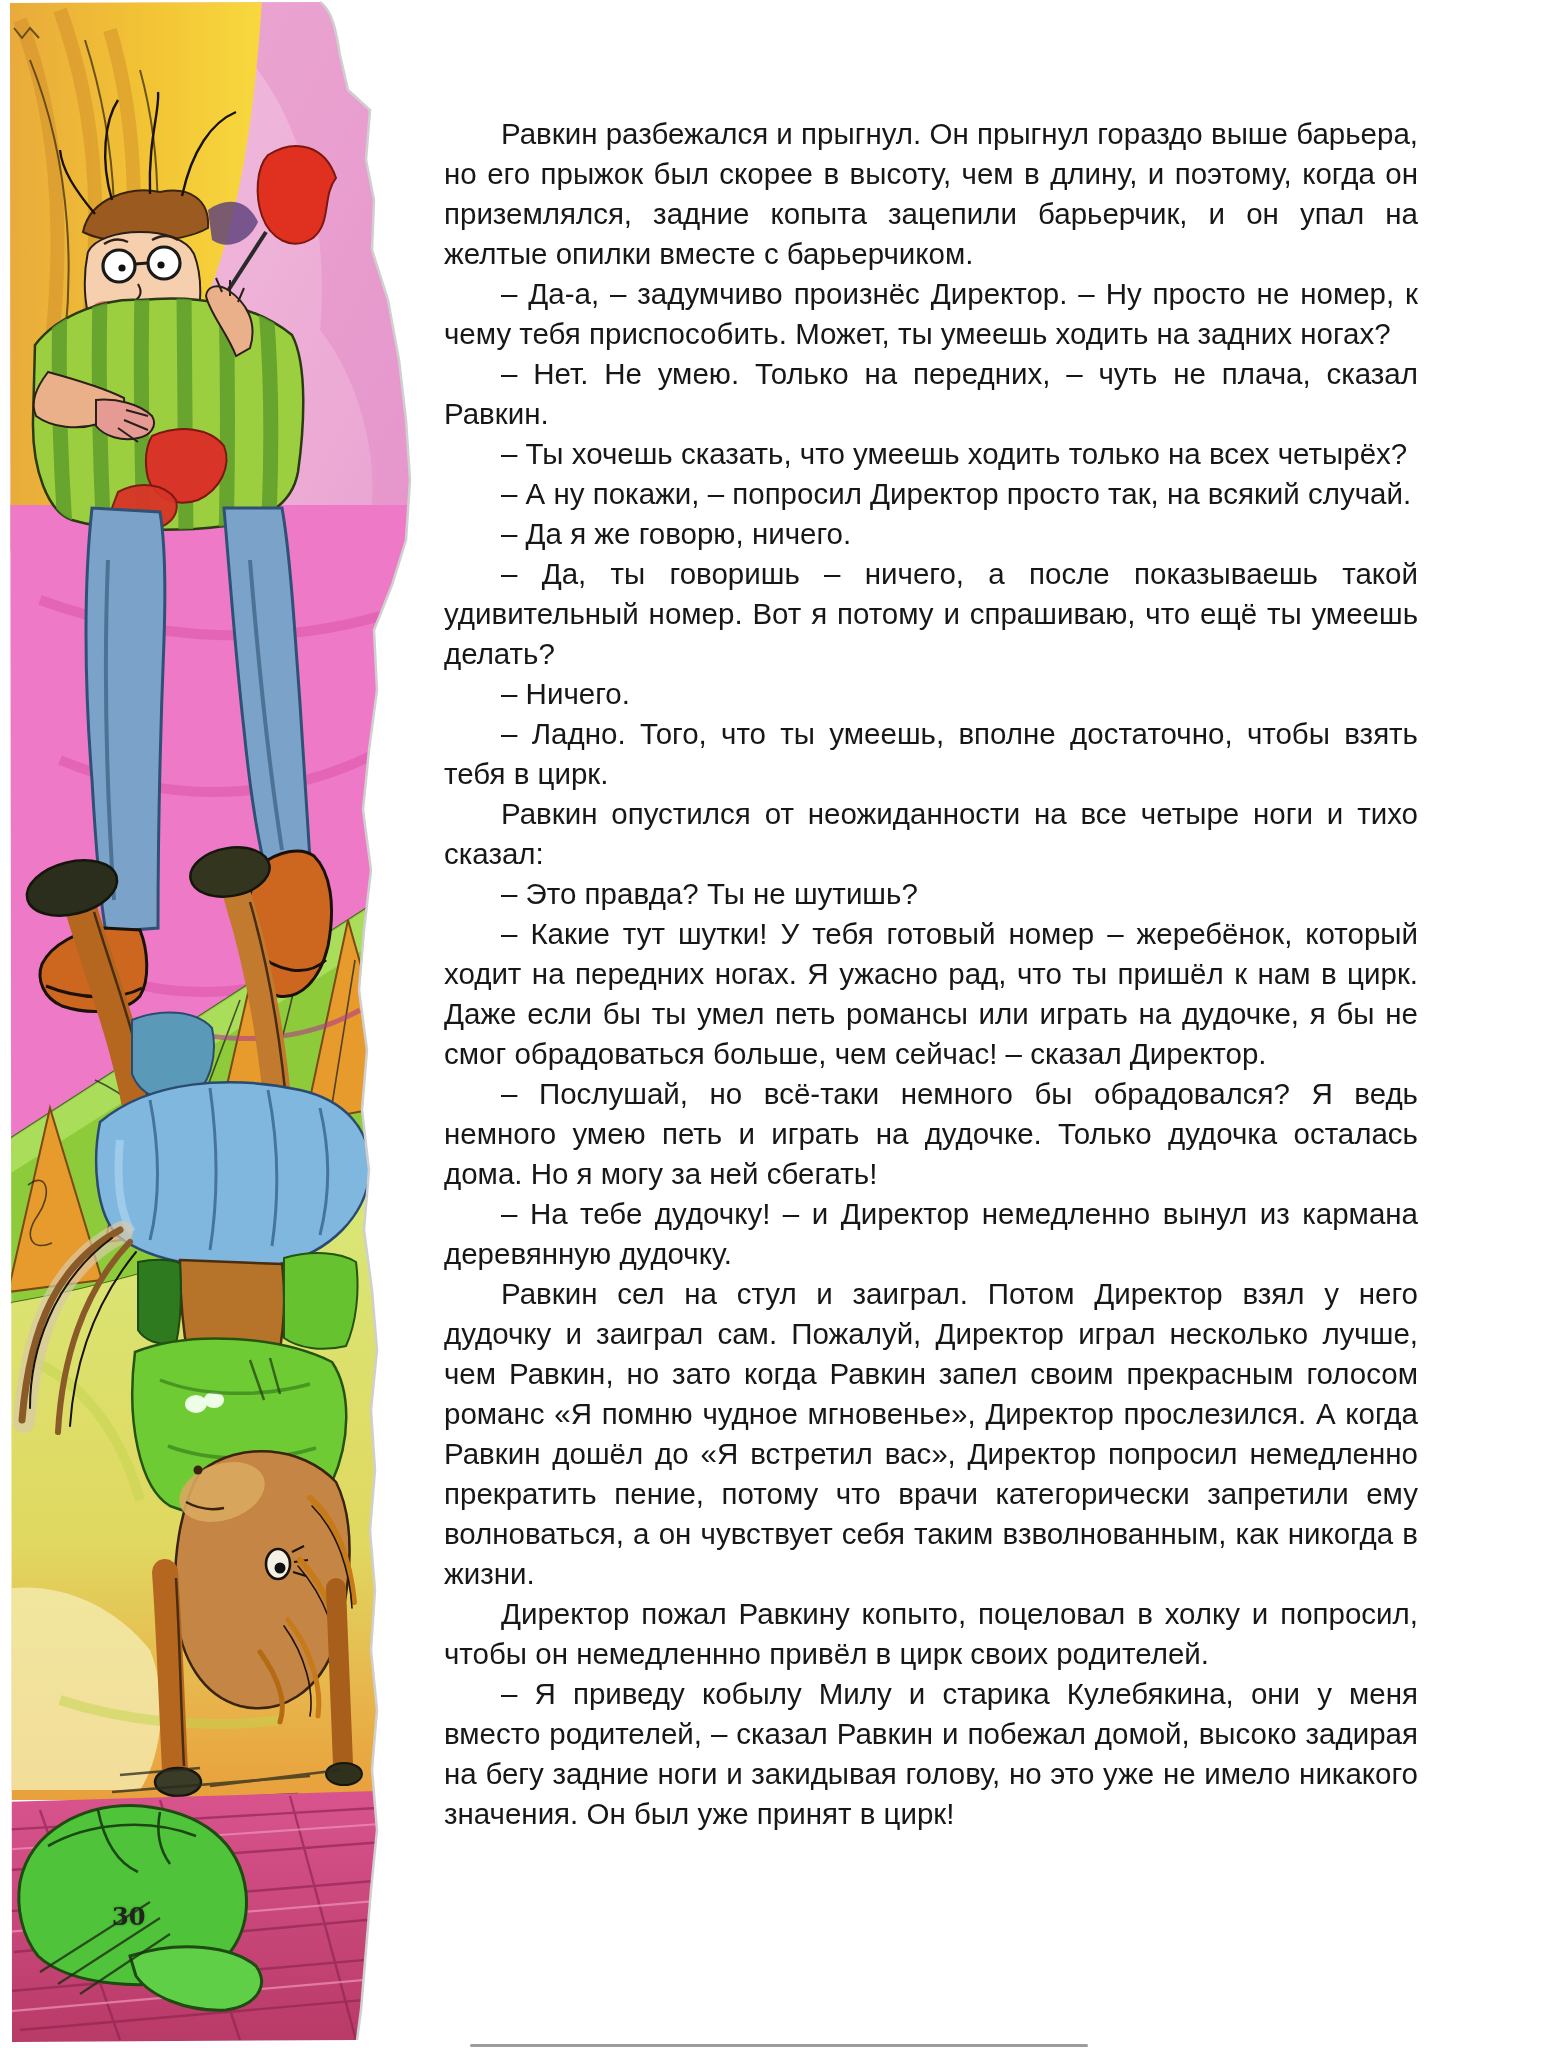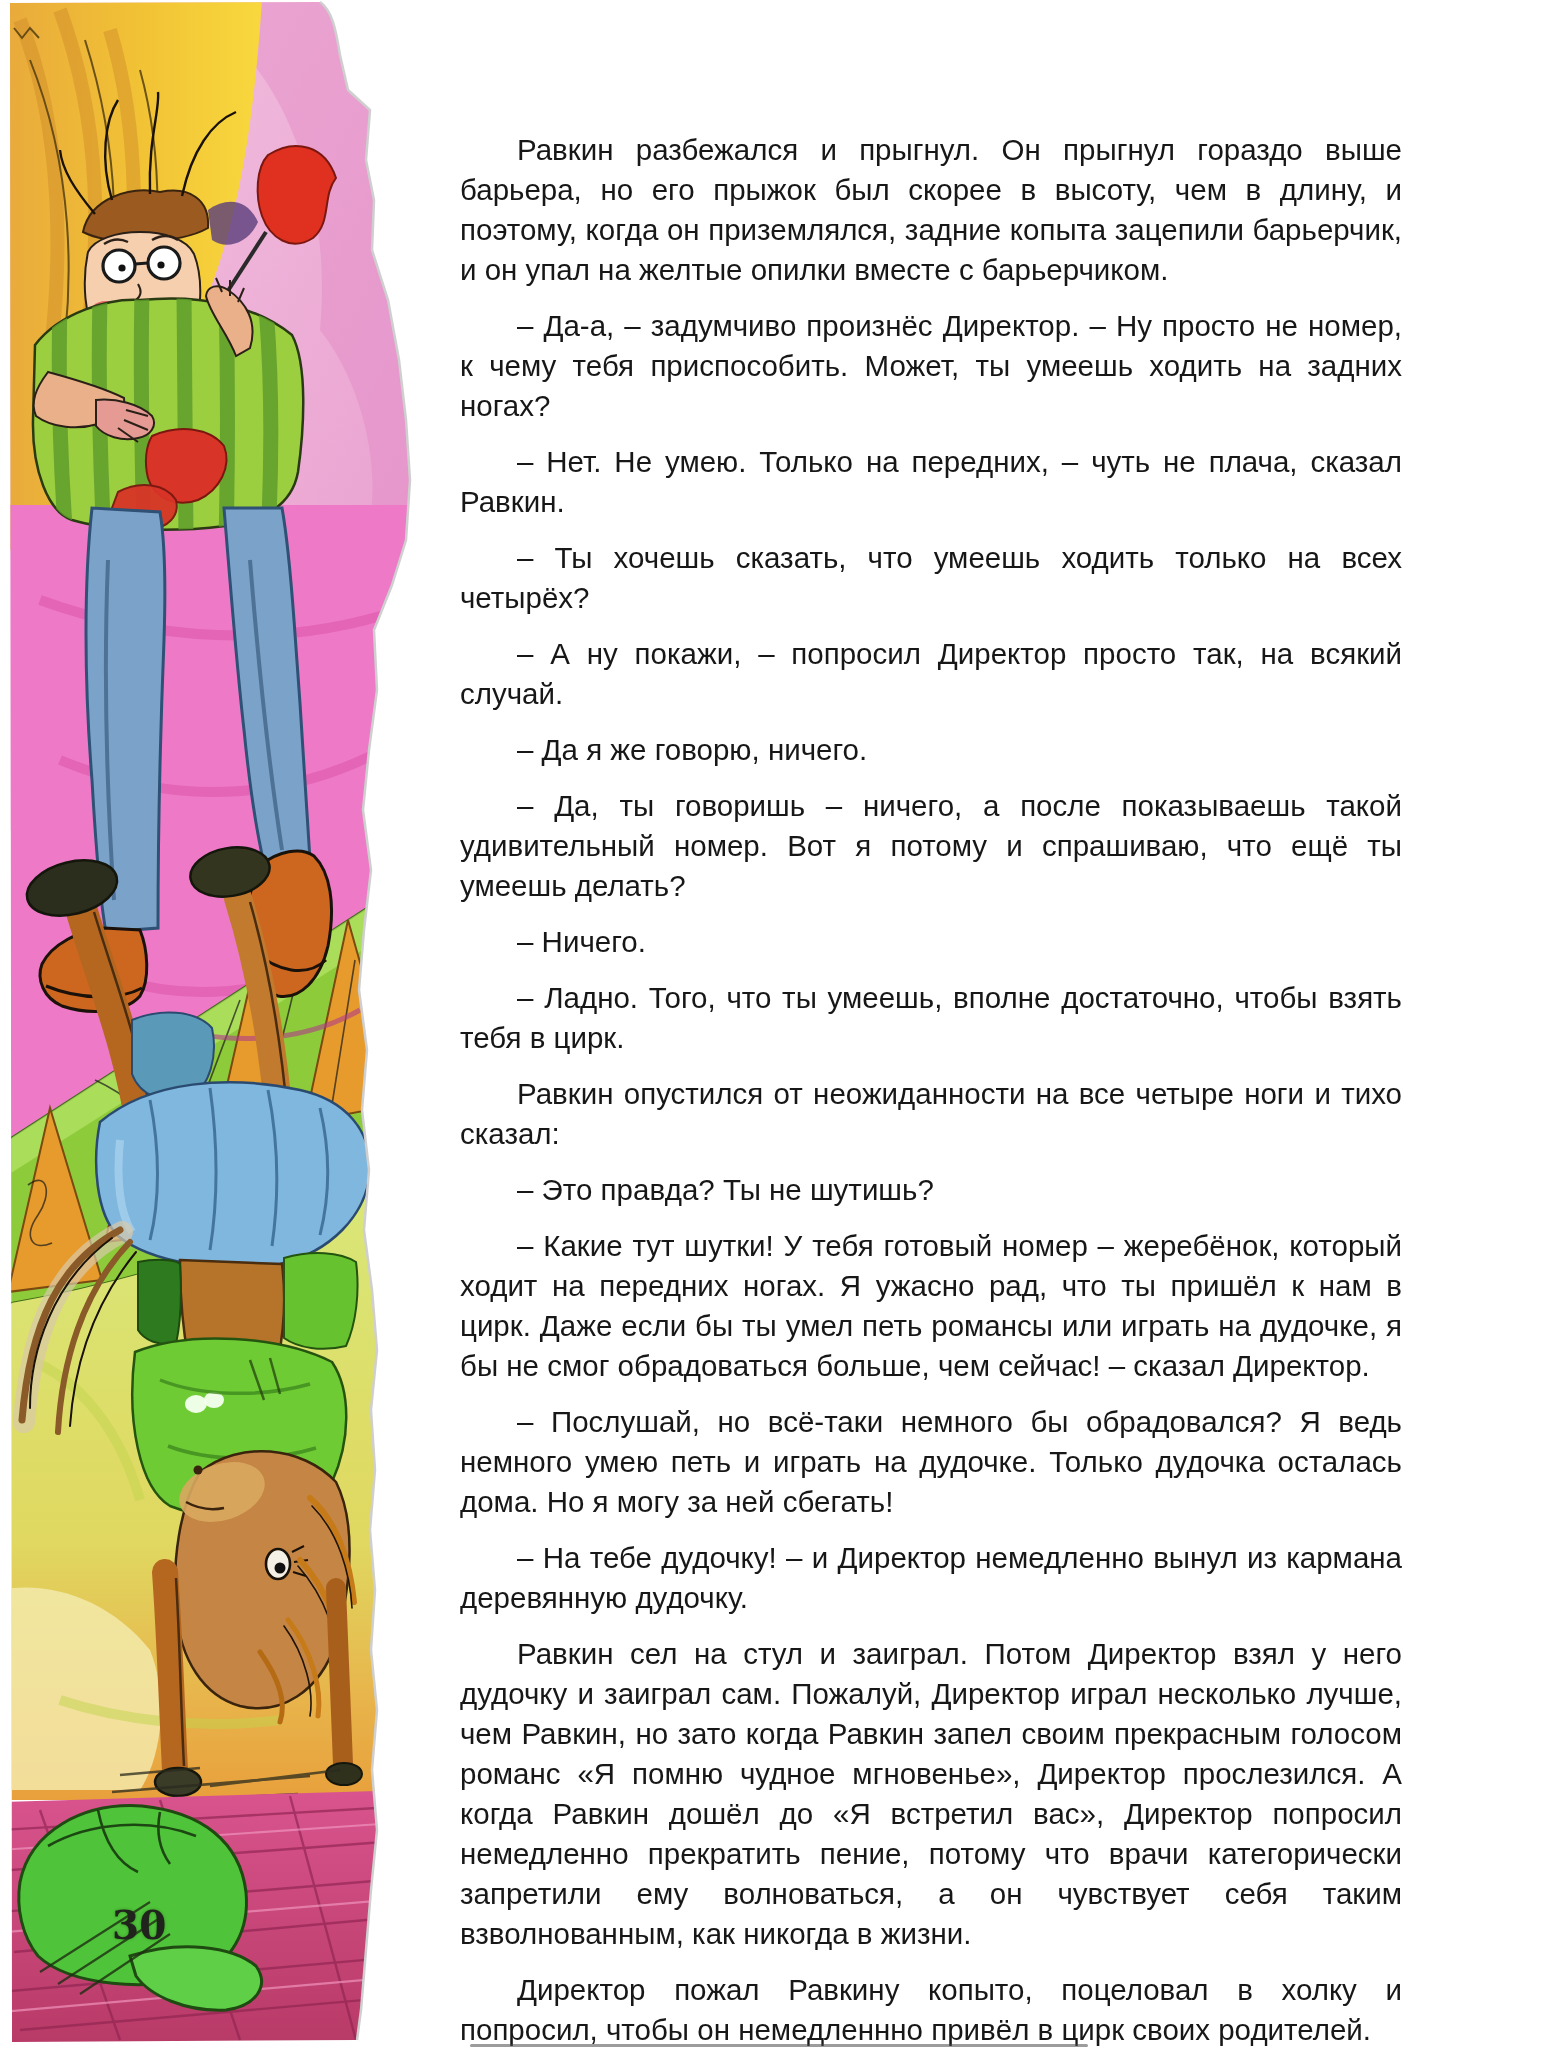--- a/index.html
+++ b/index.html
@@ -1,23 +1,23 @@
 <!DOCTYPE html>
 <html><head>
 <meta charset="utf-8">
 <style>
   html,body{margin:0;padding:0;background:#ffffff;}
   #page{position:relative;width:1553px;height:2048px;background:#ffffff;overflow:hidden;
         font-family:"Liberation Sans",sans-serif;}
   #art{position:absolute;left:0;top:0;width:430px;height:2048px;}
   #story{position:absolute;left:444px;top:114px;width:974px;
          font-size:29.5px;line-height:40px;color:#171717;text-align:justify;}
-  #story p{margin:16px;text-indent:57px;}
+  #story p{margin:0;text-indent:57px;}
   #pageno{position:absolute;left:112px;top:1902px;width:70px;
-          font-family:"DejaVu Serif",serif;font-size:39px;font-weight:bold;color:#20241c;
+          font-family:"DejaVu Serif",serif;font-size:24px;font-weight:bold;color:#20241c;
           text-shadow:0 0 3px rgba(30,80,20,.5);}
   #bottom-line{position:absolute;left:470px;top:2044px;width:618px;height:3px;
                background:#4a4a4a;opacity:.55;border-radius:2px;}
 </style>
 </head>
 <body>
 
 <div id="page">
 
   <svg id="art" viewBox="0 0 430 2048" xmlns="http://www.w3.org/2000/svg">

